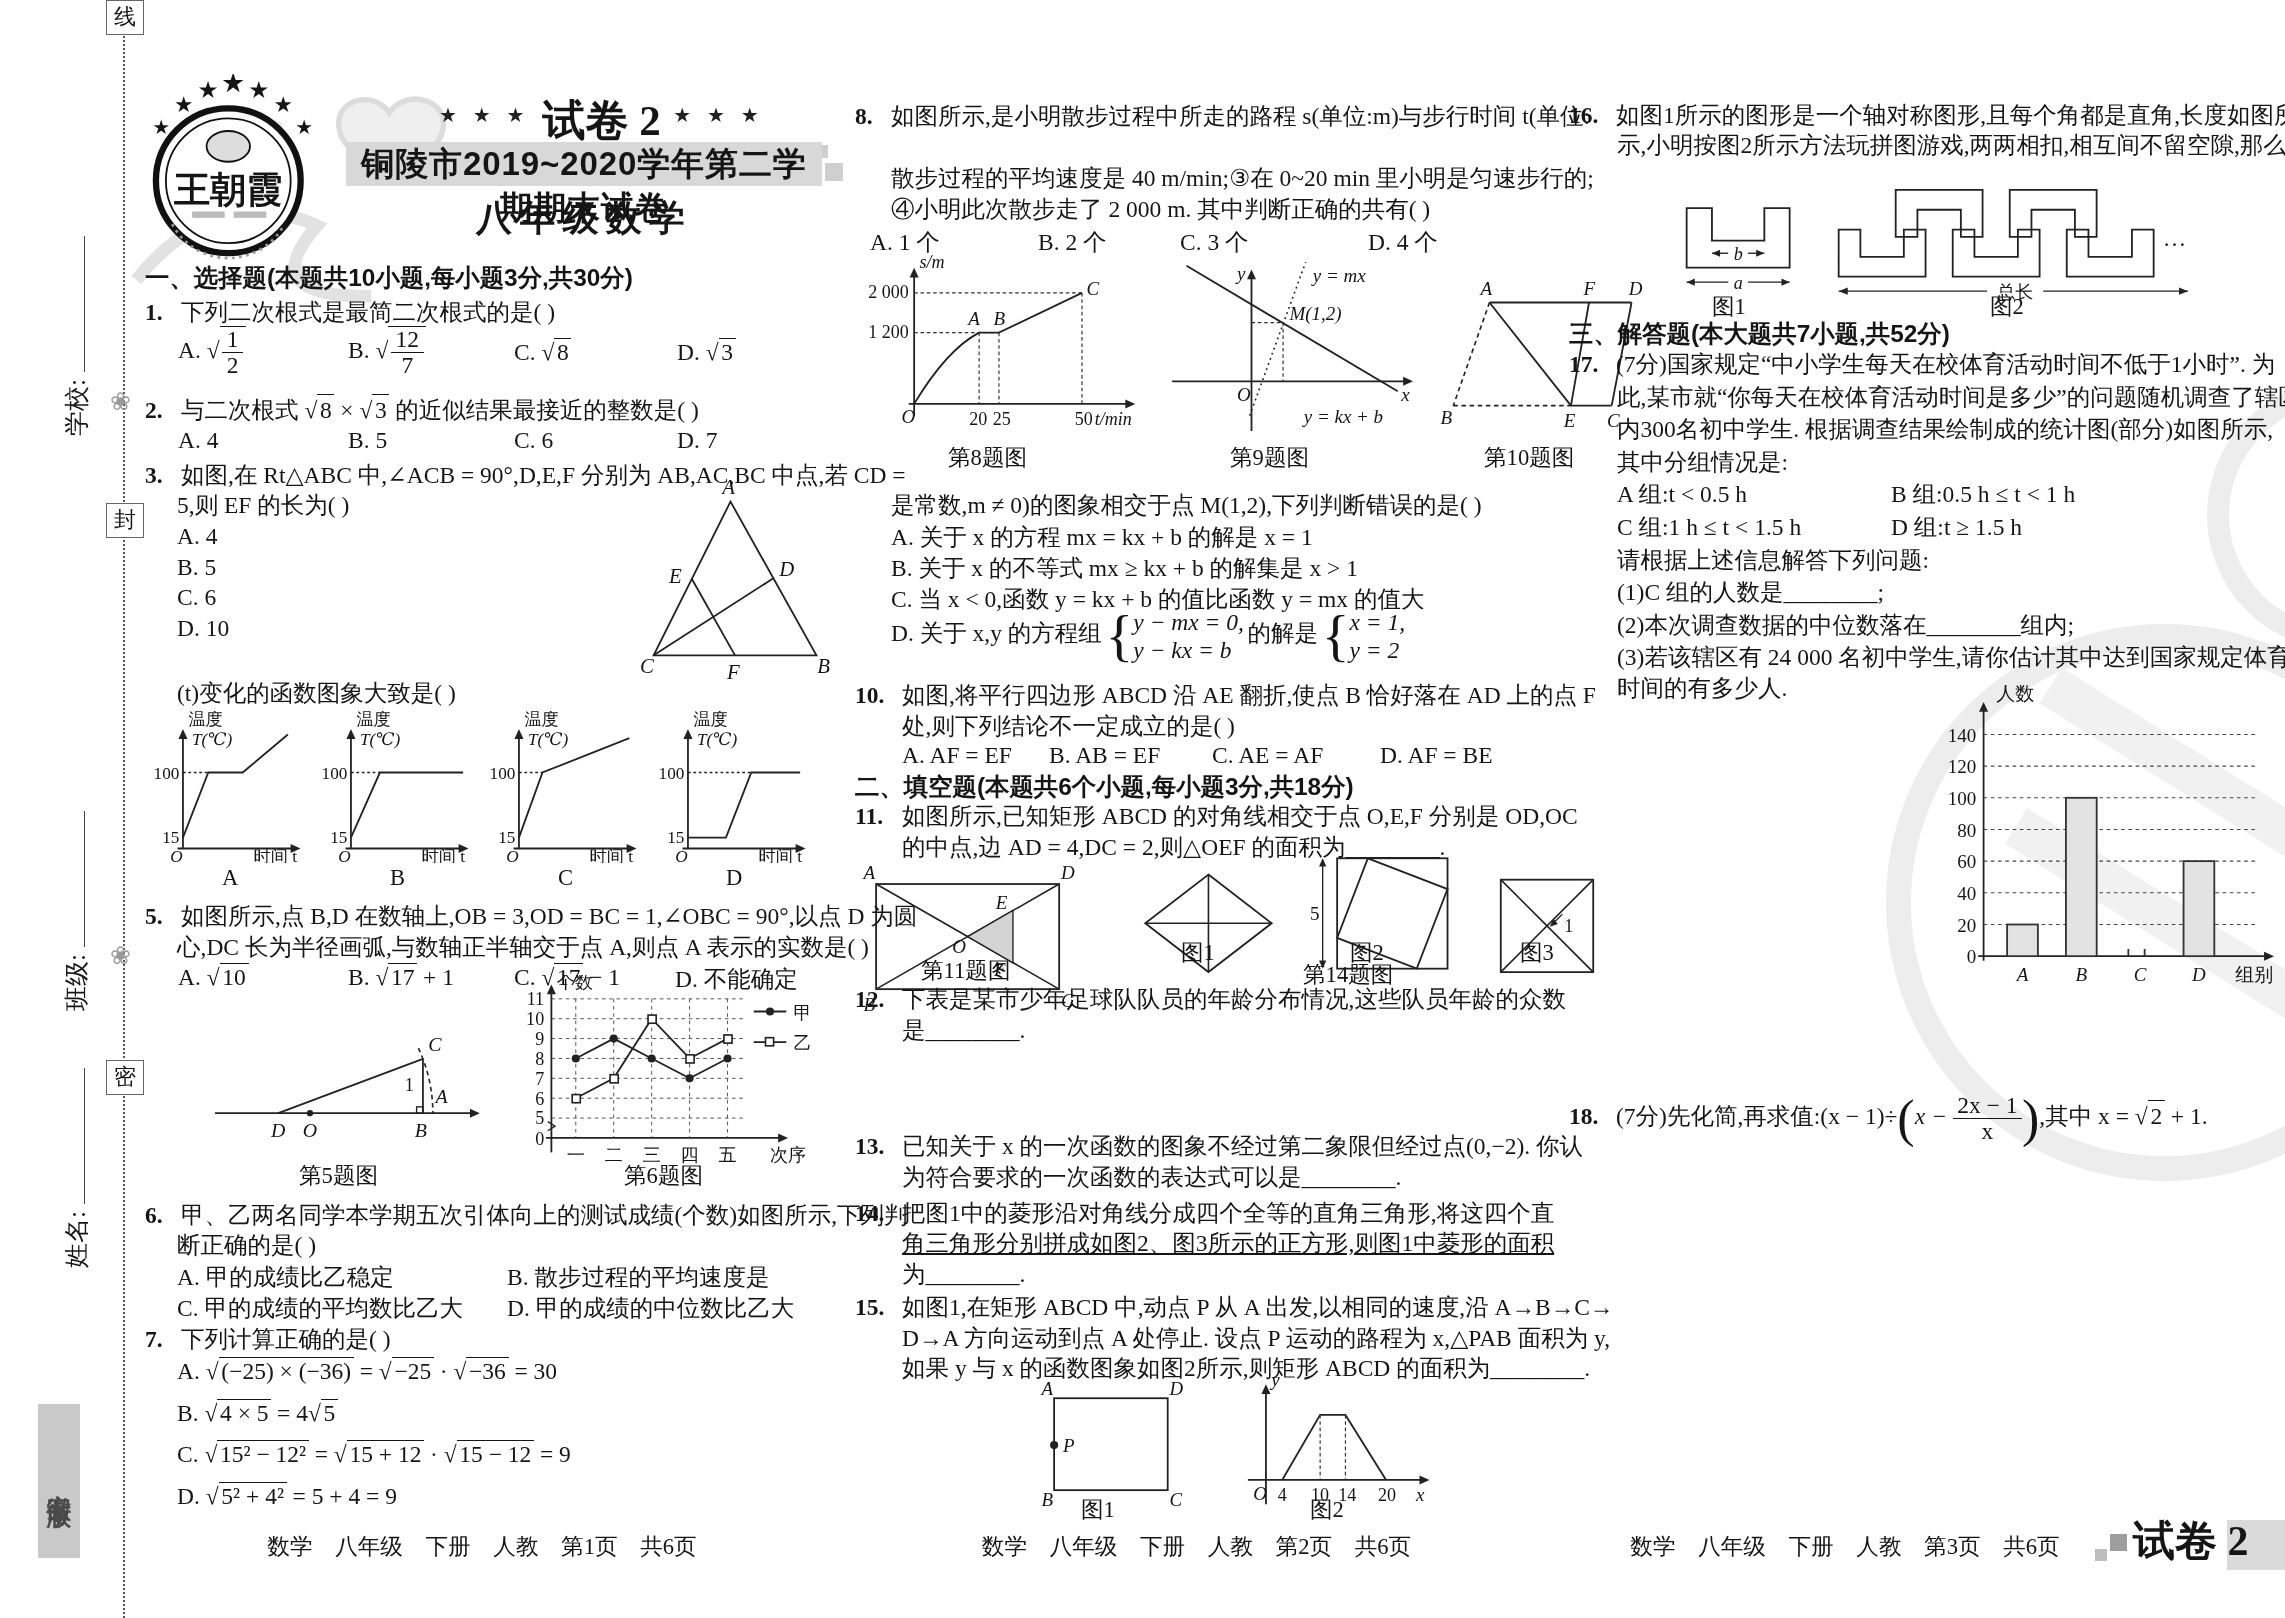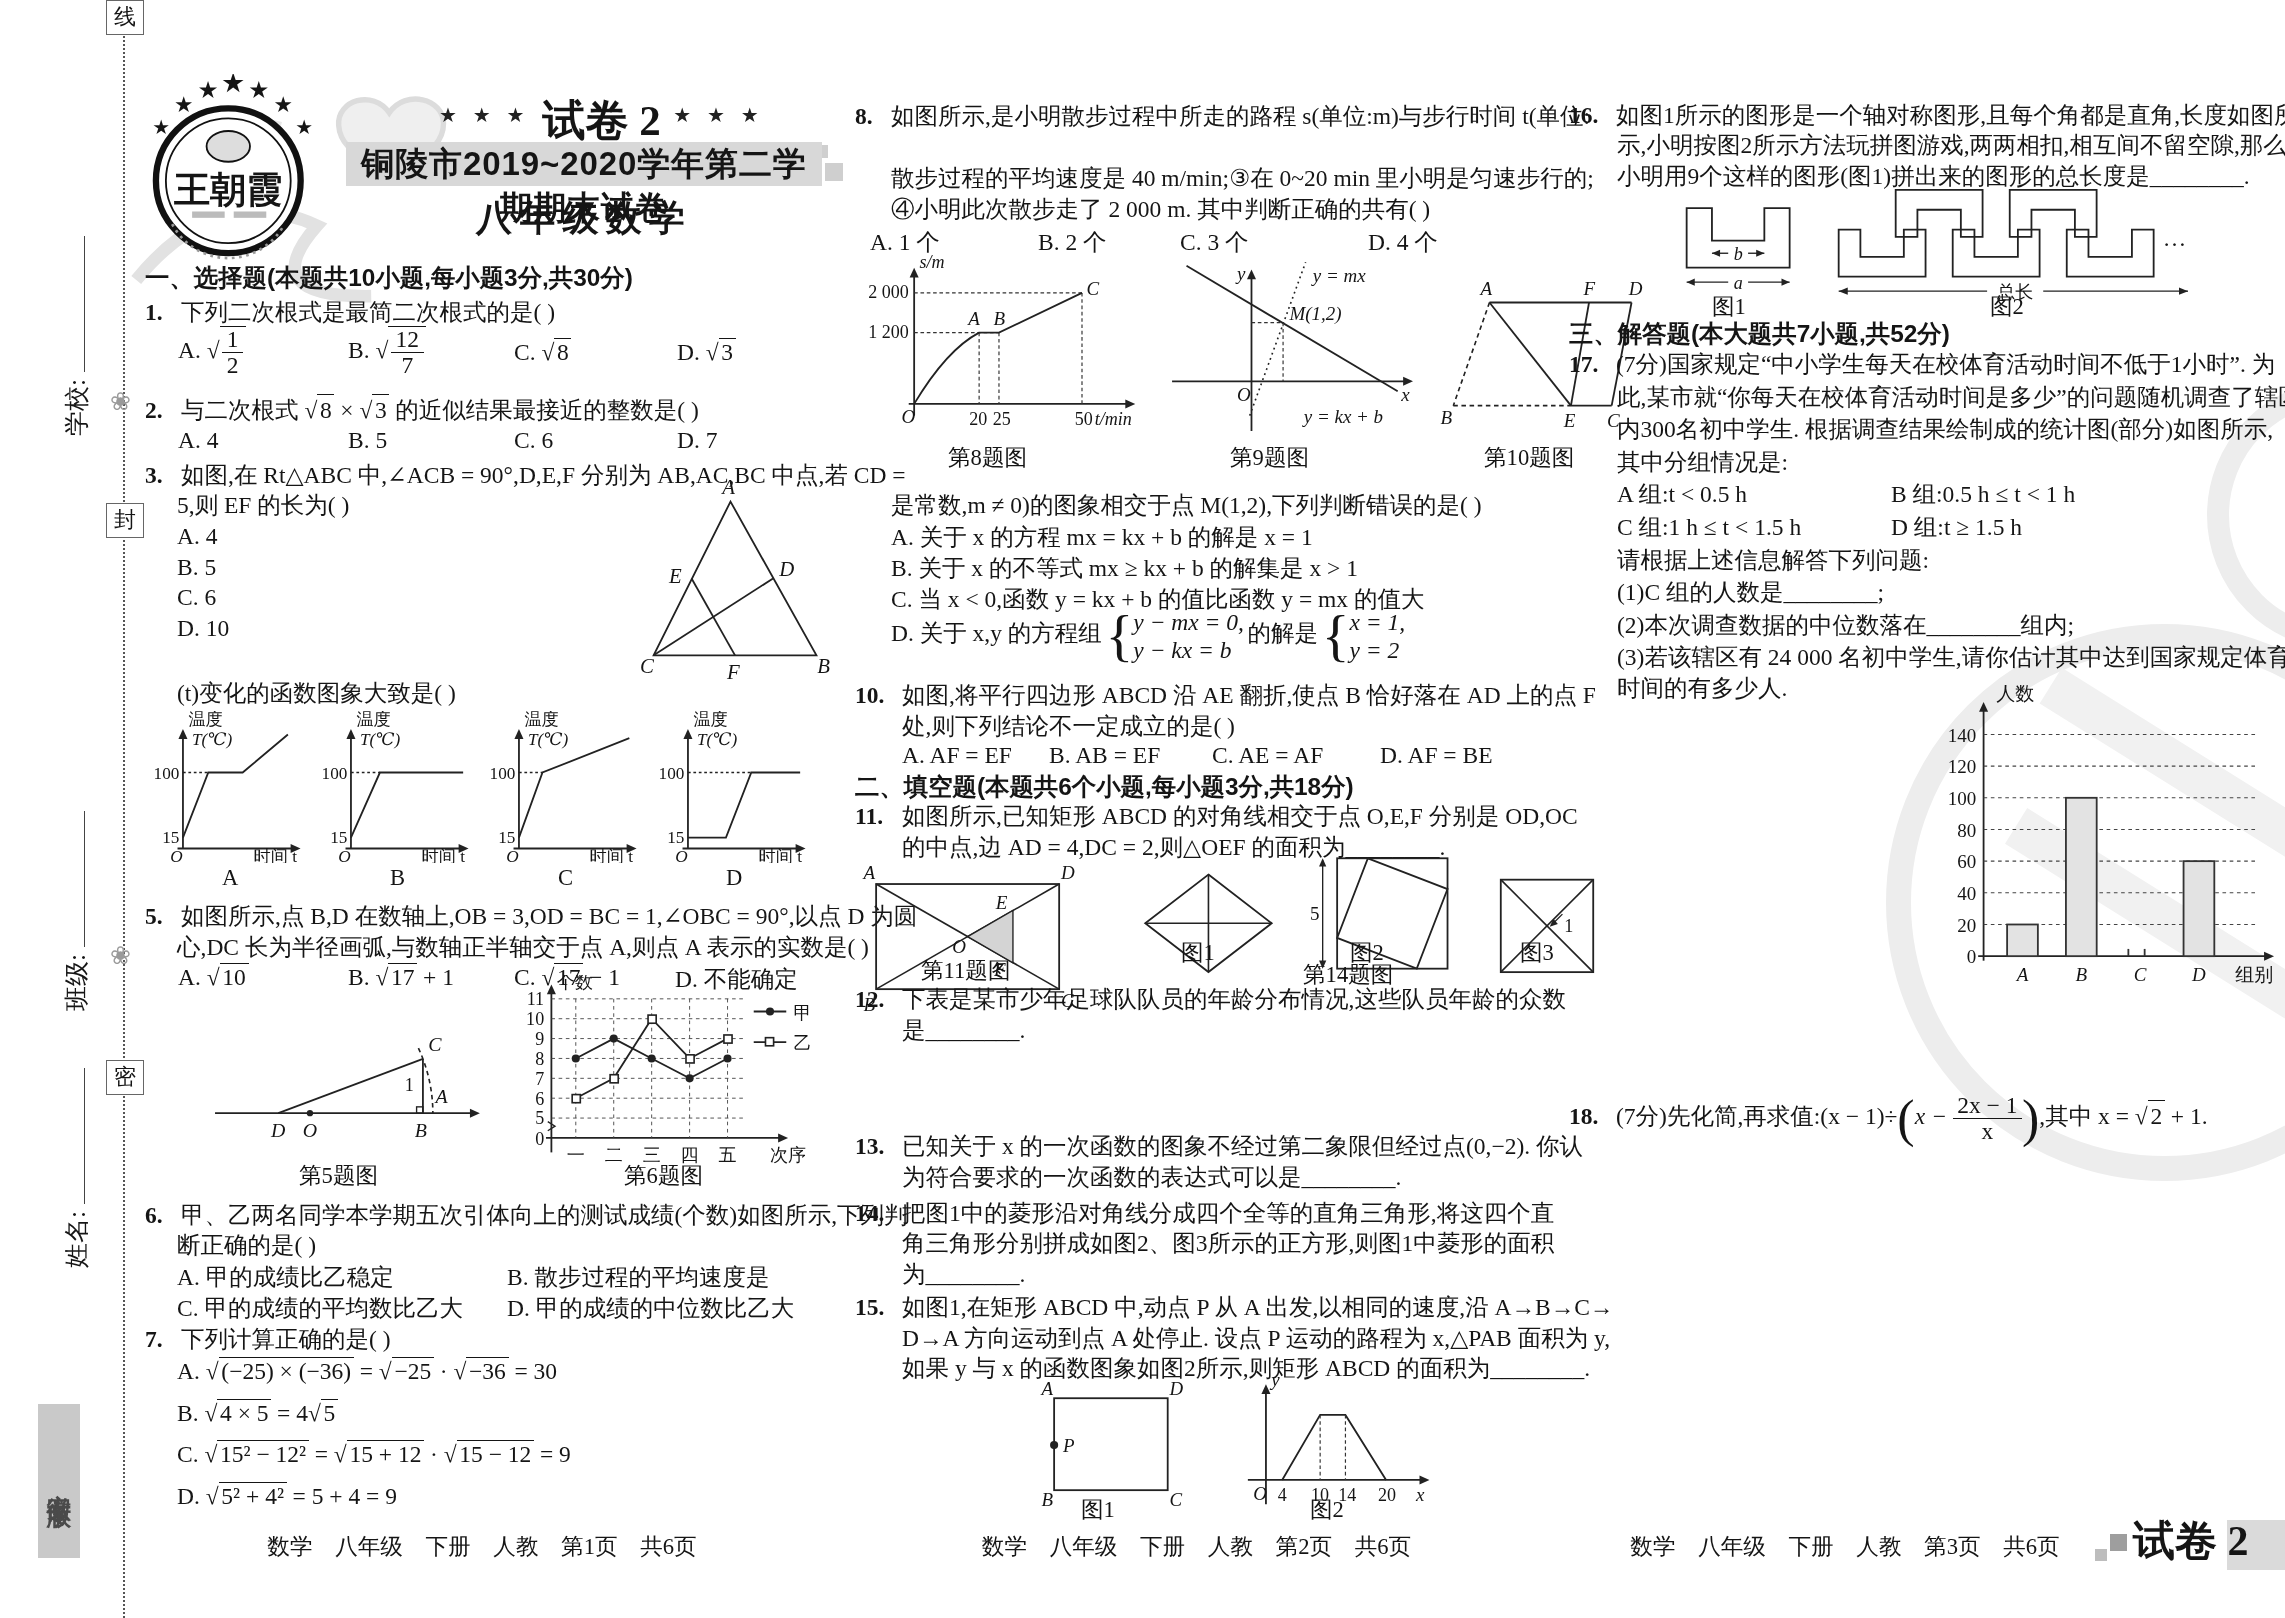--- a/index.html
+++ b/index.html
@@ -451,21 +451,21 @@
   <div class="cap" style="left:1520px;top:937px;">图3</div>
   <div class="cap" style="left:1303px;top:959px;">第14题图</div>
 
   <div class="line" style="left:855px;top:984px;"><span class="qn3">12.</span><span>下表是某市少年足球队队员的年龄分布情况,这些队员年龄的众数</span></div>
   <div class="line" style="left:902px;top:1015px;">是________.</div>
 
   <div class="line" style="left:855px;top:1131px;"><span class="qn3">13.</span><span>已知关于 x 的一次函数的图象不经过第二象限但经过点(0,−2). 你认</span></div>
   <div class="line" style="left:902px;top:1162px;">为符合要求的一次函数的表达式可以是________.</div>
 
   <div class="line" style="left:855px;top:1198px;"><span class="qn3">14.</span><span>把图1中的菱形沿对角线分成四个全等的直角三角形,将这四个直</span></div>
-  <div class="line" style="left:902px;top:1228px;">角三角形分别拼成如图2、图3所示的正方形,则图1中菱形的面积</div>
+  <div class="line" style="left:902px;top:1228px;text-decoration:underline;">角三角形分别拼成如图2、图3所示的正方形,则图1中菱形的面积</div>
   <div class="line" style="left:902px;top:1259px;">为________.</div>
 
   <div class="line" style="left:855px;top:1292px;"><span class="qn3">15.</span><span>如图1,在矩形 ABCD 中,动点 P 从 A 出发,以相同的速度,沿 A→B→C→</span></div>
   <div class="line" style="left:902px;top:1323px;">D→A 方向运动到点 A 处停止. 设点 P 运动的路程为 x,△PAB 面积为 y,</div>
   <div class="line" style="left:902px;top:1353px;">如果 y 与 x 的函数图象如图2所示,则矩形 ABCD 的面积为________.</div>
 
   <svg class="fig" style="left:1025px;top:1382px;" width="161" height="128" viewBox="0 0 178 142">
     <rect x="32" y="18" width="126" height="102" fill="none" stroke="#222" stroke-width="2"></rect>
     <circle cx="32" cy="70" r="4.5" fill="#222"></circle>
     <text x="18" y="14" font-size="21" font-style="italic">A</text>
@@ -493,21 +493,20 @@
     <text x="122" y="141" font-size="20">14</text>
     <text x="166" y="141" font-size="20">20</text>
     <text x="208" y="141" font-size="21" font-style="italic">x</text>
   </svg>
   <div class="cap" style="left:1310px;top:1494px;">图2</div>
 
   <div id="footer2" style="left:855px;width:683px;">数学　八年级　下册　人教　第2页　共6页</div>
 
   <div class="line z2" style="left:1569px;top:100px;"><span class="qn3">16.</span><span>如图1所示的图形是一个轴对称图形,且每个角都是直角,长度如图所</span></div>
   <div class="line z2" style="left:1617px;top:130px;">示,小明按图2所示方法玩拼图游戏,两两相扣,相互间不留空隙,那么</div>
-  <div class="line z2" style="left:1617px;top:161px;">小明用9个这样的图形(图1)拼出来的图形的总长度是________.</div>
 
   <svg class="fig z2" style="left:1674px;top:188px;" width="131" height="107" viewBox="0 0 145 118">
     <polygon points="14,22 42,22 42,58 100,58 100,22 128,22 128,88 14,88" fill="none" stroke="#222" stroke-width="2"></polygon>
     <line x1="42" y1="72" x2="60" y2="72" stroke="#222" stroke-width="1.5"></line>
       <line x1="82" y1="72" x2="100" y2="72" stroke="#222" stroke-width="1.5"></line>
     <path d="M42,72 l9,-4 l0,8 z" fill="#222"></path>
       <path d="M100,72 l-9,-4 l0,8 z" fill="#222"></path>
     <text x="66" y="80" font-size="20" font-style="italic">b</text>
     <line x1="14" y1="104" x2="60" y2="104" stroke="#222" stroke-width="1.5"></line>
       <line x1="82" y1="104" x2="128" y2="104" stroke="#222" stroke-width="1.5"></line>

